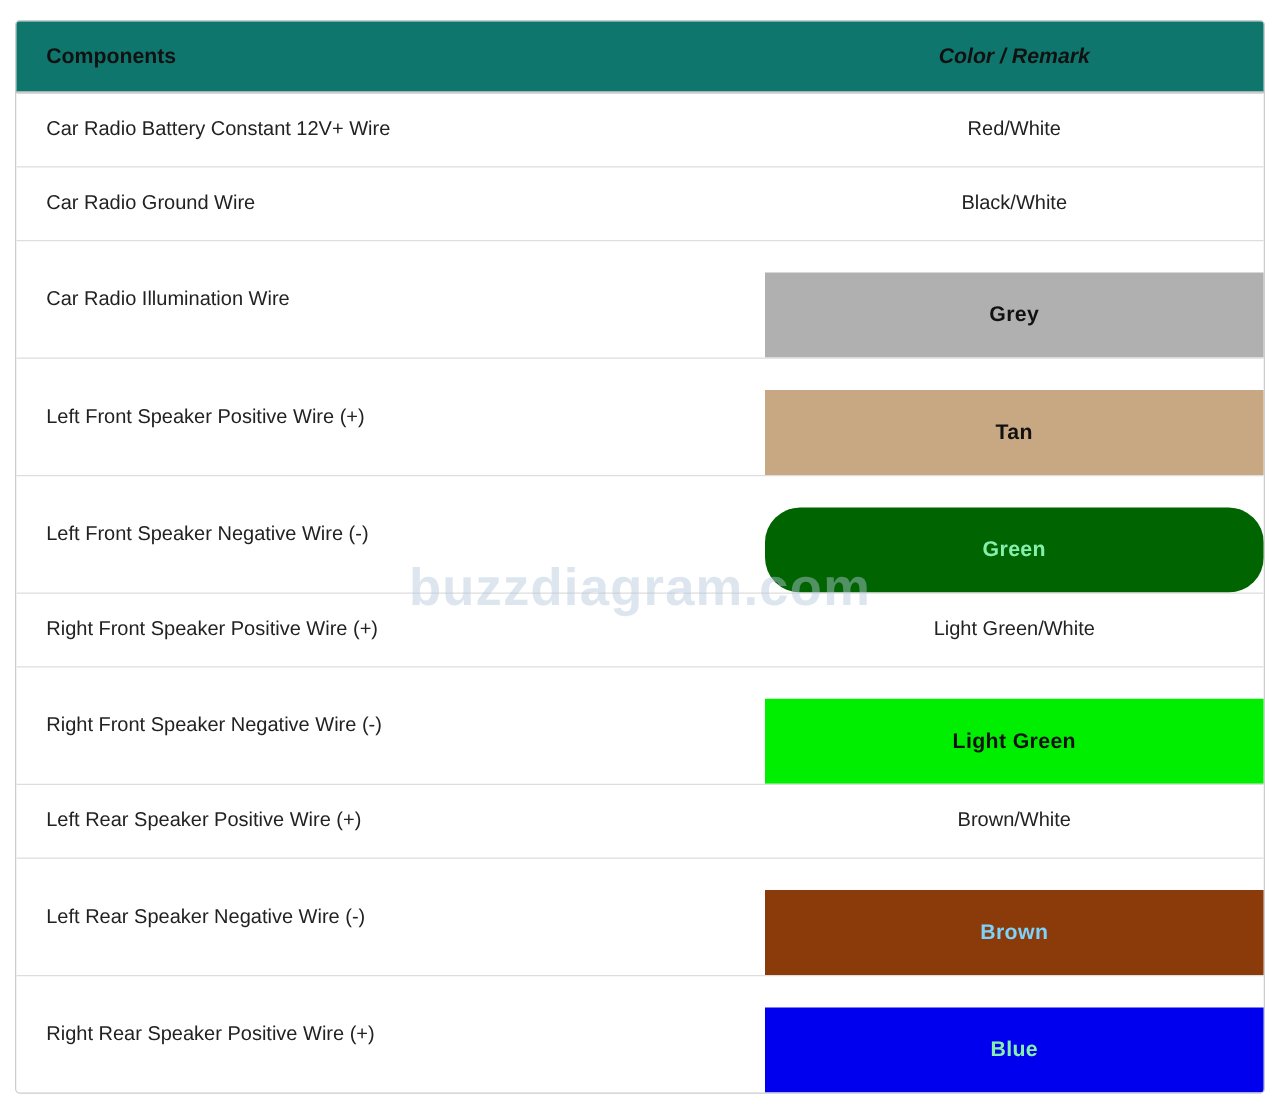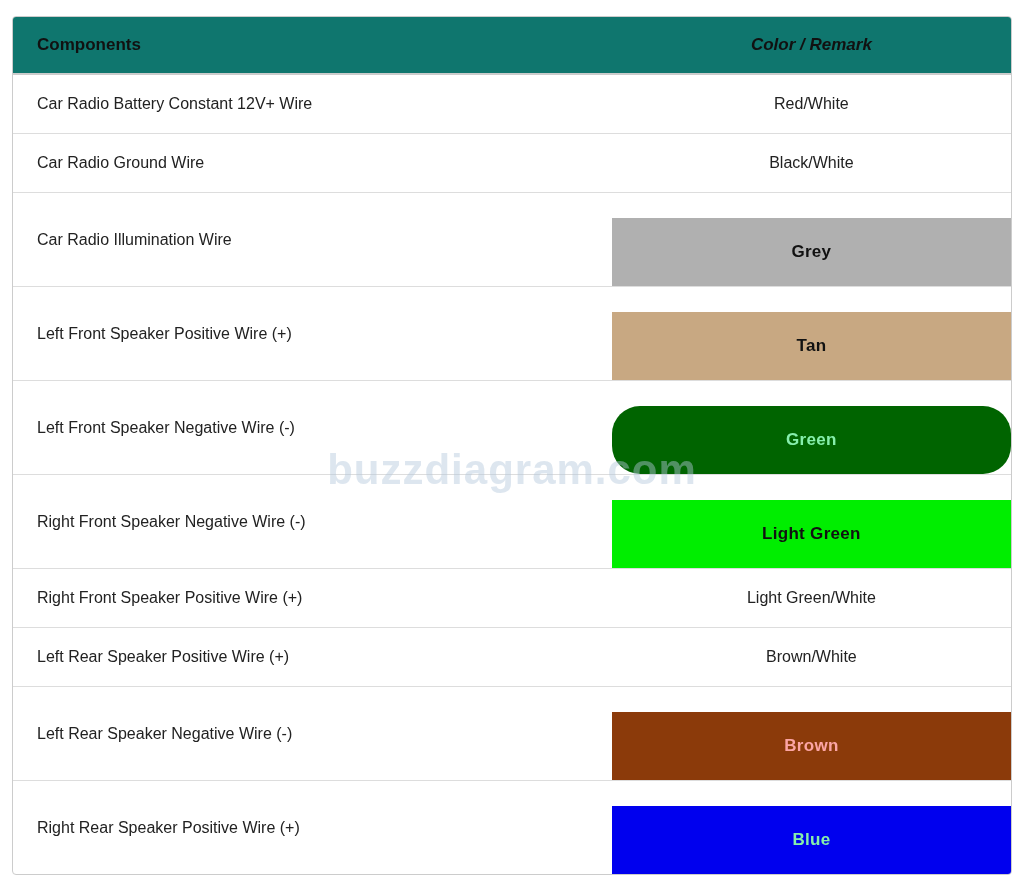--- a/index.html
+++ b/index.html
@@ -138,21 +138,21 @@
       border-radius: 28px;
     }
 
     .swatch-light-green {
       background-color: #00ee00;
       color: #111;
     }
 
     .swatch-brown {
       background-color: #8B3A0A;
-      color: #fca5a5;
+      color: #7dd3fc;
     }
 
     .swatch-blue {
       background-color: #0000ee;
       color: #86efac;
     }
   </style>
 </head>
 <body>
 
@@ -190,29 +190,29 @@
             <div class="color-swatch swatch-tan">Tan</div>
           </td>
         </tr>
         <tr>
           <td class="component-cell">Left Front Speaker Negative Wire (-)</td>
           <td class="color-cell">
             <div class="color-swatch swatch-green">Green</div>
           </td>
         </tr>
         <tr>
+          <td class="component-cell">Right Front Speaker Positive Wire (+)</td>
+          <td class="color-cell">
+            <div class="color-plain">Light Green/White</div>
+          </td>
+        </tr>
+        <tr>
           <td class="component-cell">Right Front Speaker Negative Wire (-)</td>
           <td class="color-cell">
             <div class="color-swatch swatch-light-green">Light Green</div>
-          </td>
-        </tr>
-        <tr>
-          <td class="component-cell">Right Front Speaker Positive Wire (+)</td>
-          <td class="color-cell">
-            <div class="color-plain">Light Green/White</div>
           </td>
         </tr>
         <tr>
           <td class="component-cell">Left Rear Speaker Positive Wire (+)</td>
           <td class="color-cell">
             <div class="color-plain">Brown/White</div>
           </td>
         </tr>
         <tr>
           <td class="component-cell">Left Rear Speaker Negative Wire (-)</td>

